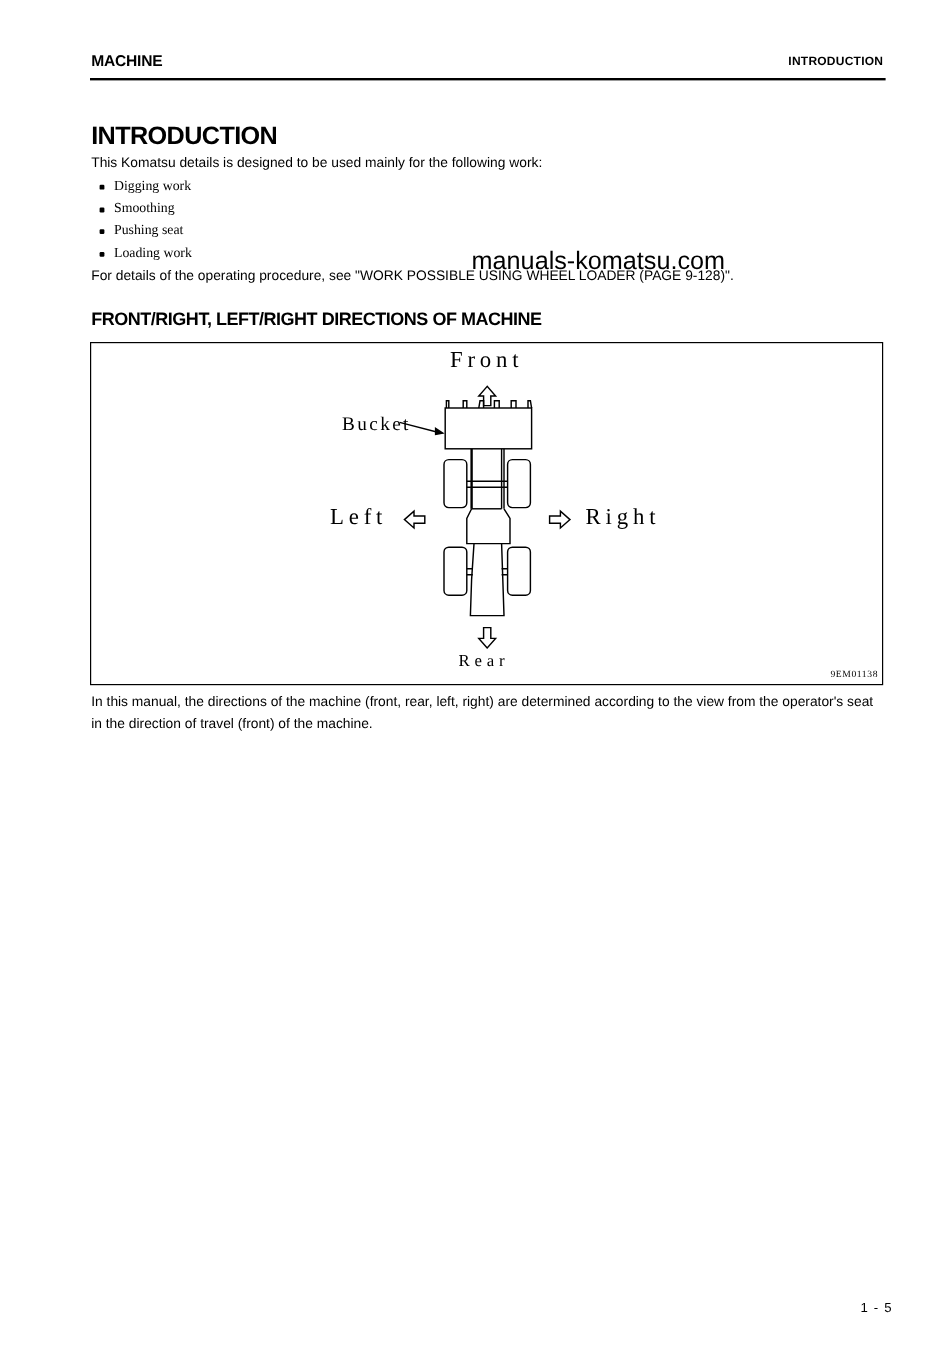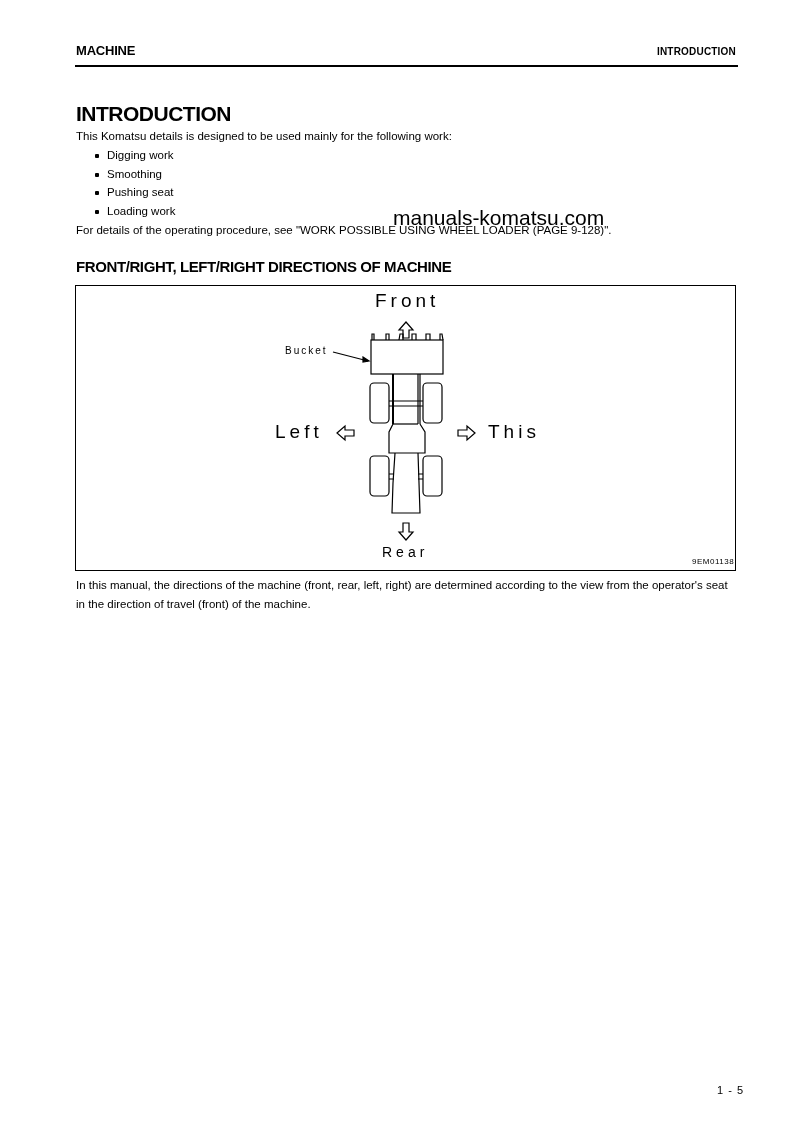--- a/index.html
+++ b/index.html
@@ -5,33 +5,33 @@
   html, body { margin:0; padding:0; background:#ffffff; }
   body { width:793px; height:1123px; position:relative; overflow:hidden;
          font-family:"Liberation Sans", sans-serif; color:#000; }
   .abs { position:absolute; }
   .hdr-left { left:76px; top:43px; font-size:13px; font-weight:bold; letter-spacing:-0.2px; }
   .hdr-right { right:57px; top:46px; font-size:10px; font-weight:bold; letter-spacing:0.2px; }
   .hdr-rule { left:75px; top:65px; width:663px; height:2px; background:#000; }
   .h1 { left:76px; top:102px; font-size:21px; font-weight:bold; letter-spacing:-0.5px; }
   .body-text { font-size:11.5px; line-height:18.6px; }
   .intro { left:76px; top:127px; }
-  .bullets { left:94px; top:146px; margin:0; padding:0; list-style:none; }
+  .bullets { left:82px; top:146px; margin:0; padding:0; list-style:none;font-family:Liberation Serif, serif; }
   .bullets li { font-size:11.5px; line-height:18.6px; position:relative; padding-left:13px; }
   .bullets li::before { content:""; position:absolute; left:1px; top:8px; width:4px; height:4px; background:#000; border-radius:1px; }
   .details { left:76px; top:221px; }
   .watermark { left:393px; top:206px; font-size:21px; color:#000000; letter-spacing:0px; }
   .h2 { left:76px; top:258px; font-size:15px; font-weight:bold; letter-spacing:-0.4px; }
   .figbox { left:75px; top:285px; width:661px; height:286px; border:1px solid #000; box-sizing:border-box; }
-  .fig-label { font-family:Liberation Sans, sans-serif; font-weight:normal; }
+  .fig-label { font-family:Liberation Serif, serif; font-weight:normal; }
   .lbl-front { left:375px; top:290px; font-size:19px; letter-spacing:4px; }
   .lbl-rear { left:382px; top:544px; font-size:14px; letter-spacing:4px; }
   .lbl-left { left:275px; top:421px; font-size:19px; letter-spacing:4px; }
   .lbl-right { left:488px; top:421px; font-size:19px; letter-spacing:4px; }
-  .lbl-bucket { left:285px; top:345px; font-size:10px; letter-spacing:2px; }
+  .lbl-bucket { left:285px; top:345px; font-size:16px; letter-spacing:2px; }
   .fig-id { left:692px; top:557px; font-size:8px; letter-spacing:0.5px; }
   .explain { left:76px; top:576px; width:662px; }
   .page-num { left:717px; top:1084px; font-size:11px; letter-spacing:1px; }
 </style>
 </head>
 <body>
 
 <div class="abs hdr-left">MACHINE</div>
 <div class="abs hdr-right">INTRODUCTION</div>
 <div class="abs hdr-rule"></div>
@@ -92,19 +92,19 @@
 
     <path d="M337 433 L345 426 L345 430 L354 430 L354 436 L345 436 L345 440 Z"></path>
 
     <path d="M475 433 L467 426 L467 430 L458 430 L458 436 L467 436 L467 440 Z"></path>
   </g>
 </svg>
 
 <div class="abs fig-label lbl-front">Front</div>
 <div class="abs fig-label lbl-bucket">Bucket</div>
 <div class="abs fig-label lbl-left">Left</div>
-<div class="abs fig-label lbl-right">This</div>
+<div class="abs fig-label lbl-right">Right</div>
 <div class="abs fig-label lbl-rear">Rear</div>
 <div class="abs fig-label fig-id">9EM01138</div>
 
 <div class="abs body-text explain">In this manual, the directions of the machine (front, rear, left, right) are determined according to the view from the operator's seat in the direction of travel (front) of the machine.</div>
 
 <div class="abs page-num">1 - 5</div>
 
 </body></html>

